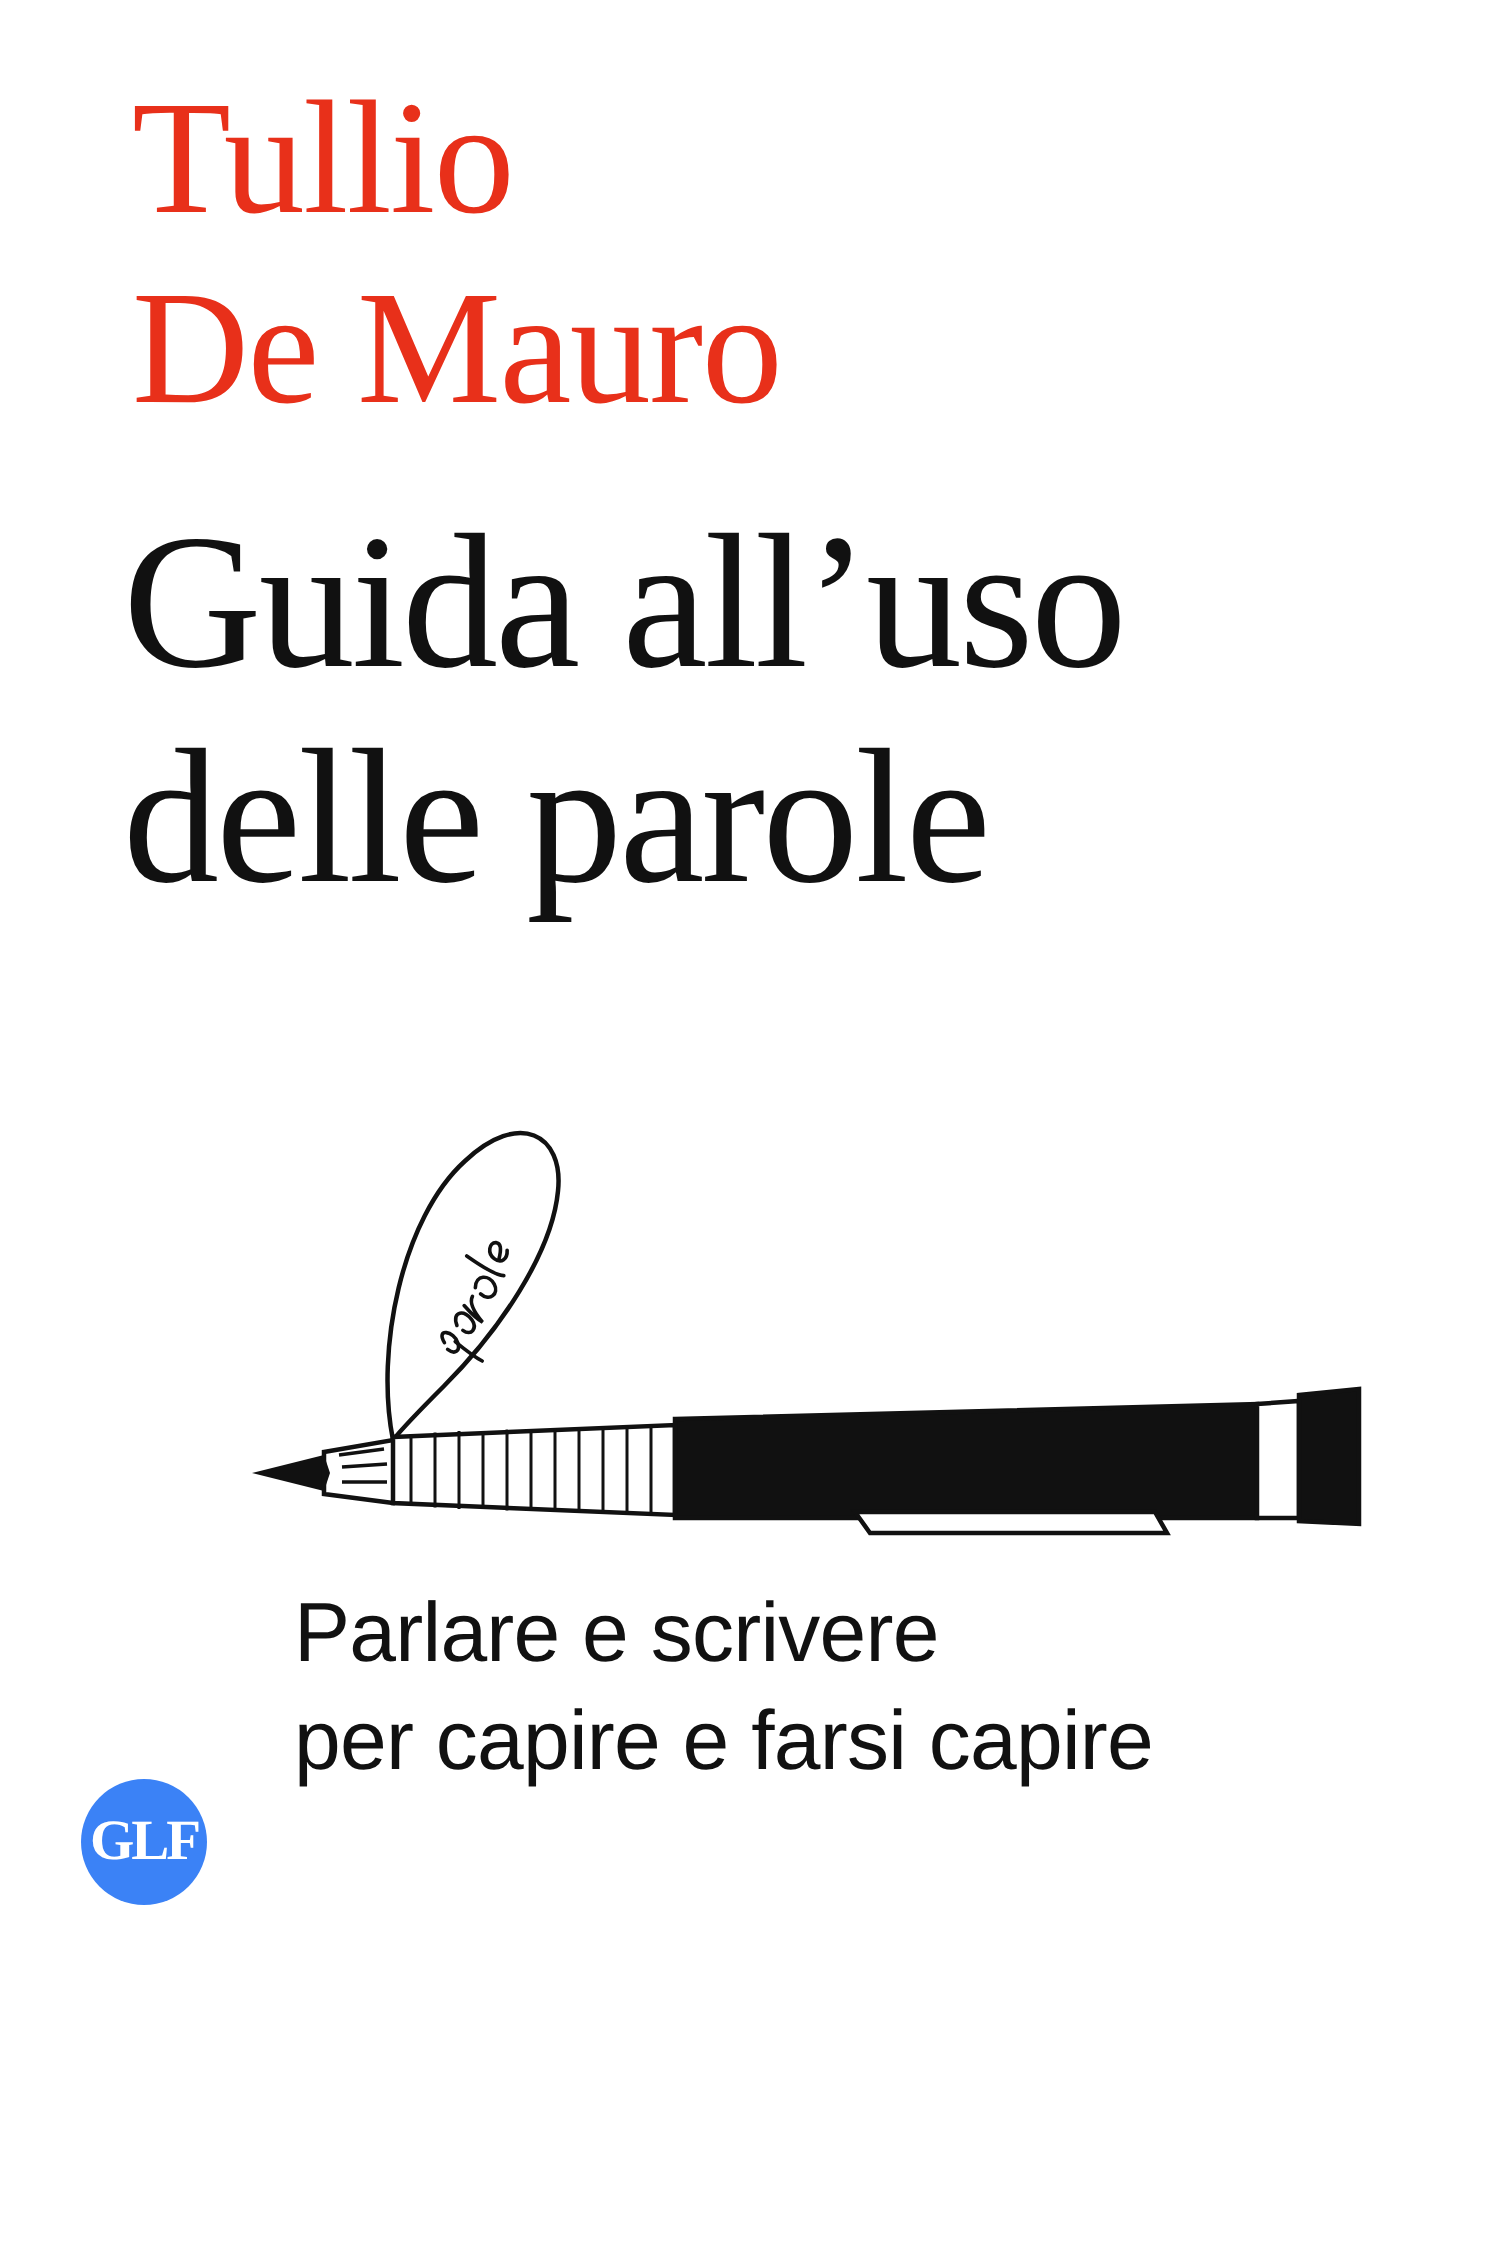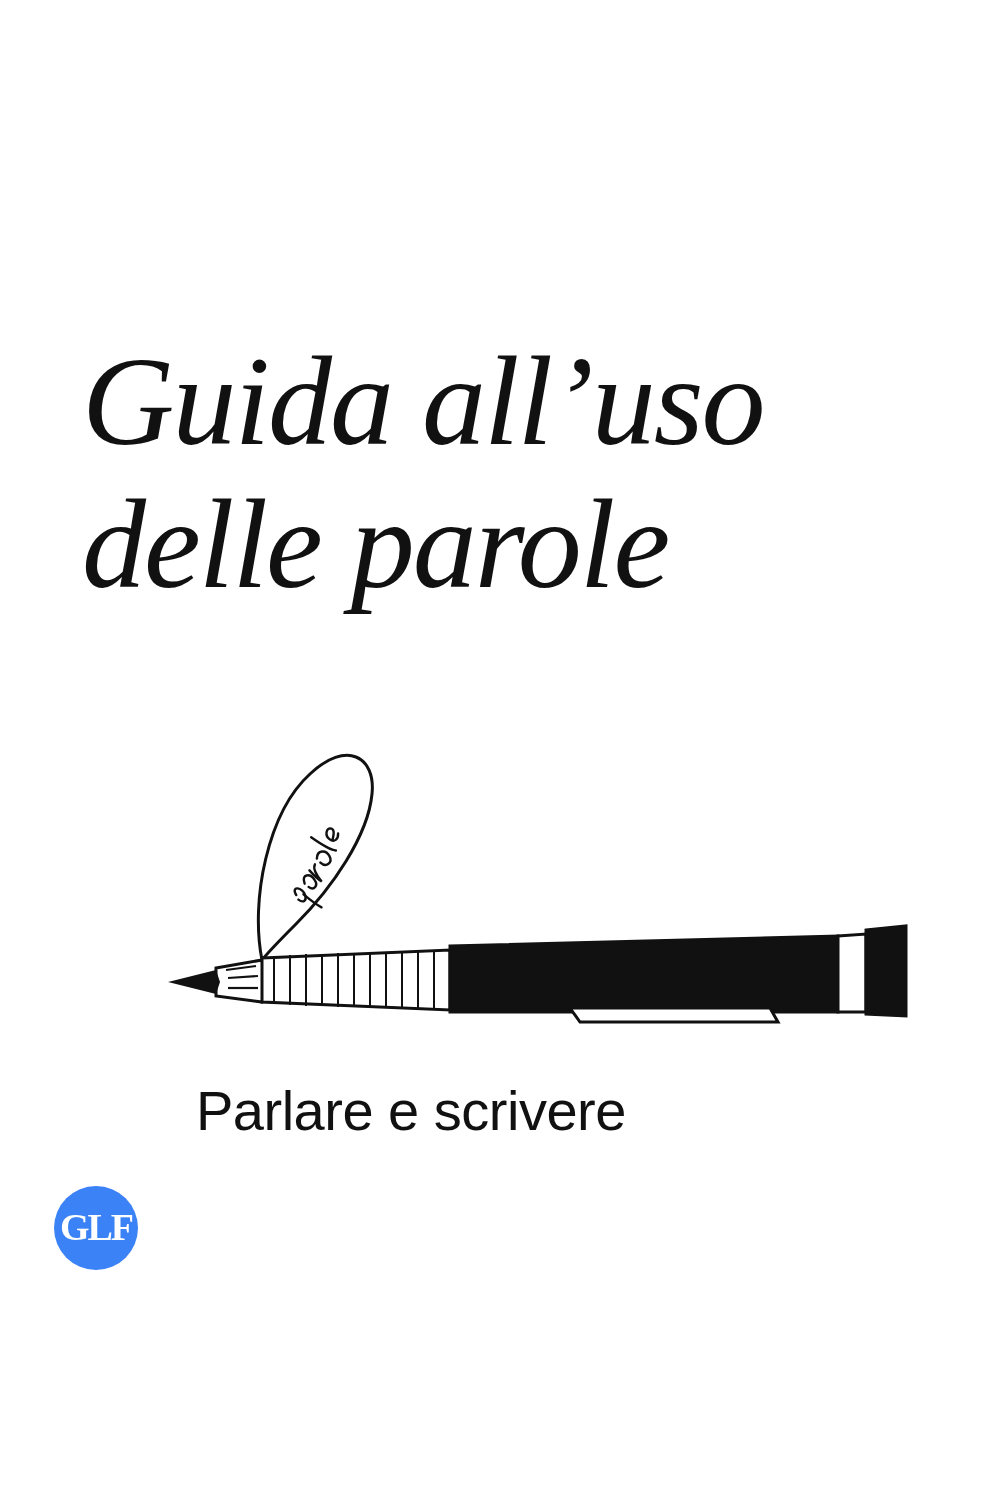--- a/index.html
+++ b/index.html
@@ -37,21 +37,21 @@
     position: absolute;
     left: 82px;
     top: 330px;
     width: 880px;
     color: #111111;
     font-family: "Liberation Serif", serif;
     font-size: 128px;
     line-height: 1.12;
     letter-spacing: -2px;
   }
-  .title .line { display: block; white-space: nowrap; font-style: italic; }
+  .title .line { display: block; white-space: nowrap; }
 
   
   .illustration {
     position: absolute;
     left: 150px;
     top: 720px;
     width: 760px;
     height: 330px;
   }
   .illustration svg { display: block; width: 100%; height: 100%; }
@@ -61,21 +61,21 @@
     position: absolute;
     left: 196px;
     top: 1052px;
     width: 780px;
     color: #111111;
     font-family: "Liberation Sans", sans-serif;
     font-size: 56px;
     line-height: 1.28;
     letter-spacing: -0.5px;
   }
-  .subtitle .line { display: block; white-space: nowrap; margin-top: 23px; }
+  .subtitle .line { display: block; white-space: nowrap; }
 
   
   .logo {
     position: absolute;
     left: 54px;
     top: 1186px;
     width: 84px;
     height: 84px;
     border-radius: 50%;
     background: #3b82f6;
@@ -91,20 +91,24 @@
     letter-spacing: -2px;
     line-height: 1;
     transform: translateY(-1px);
   }
 </style>
 </head>
 <body>
 
 <div class="cover">
 
+  <div class="author">
+    <span class="line">Tullio</span>
+    <span class="line">De Mauro</span>
+  </div>
 
   <div class="title">
     <span class="line">Guida all’uso</span>
     <span class="line">delle parole</span>
   </div>
 
   <div class="illustration">
     <svg viewBox="0 0 760 330" preserveAspectRatio="xMidYMid meet">
 
       <path d="M112 240 C100 180 118 92 160 54 C196 20 226 36 222 74 C218 116 182 168 146 204 C132 218 120 230 112 240 Z" fill="none" stroke="#111111" stroke-width="3" stroke-linejoin="round"></path>
@@ -145,19 +149,20 @@
       <path d="M420 288 L620 288 L628 302 L430 302 Z" fill="#ffffff" stroke="#111111" stroke-width="3"></path>
 
       <path d="M688 216 L716 214 L716 292 L688 292 Z" fill="#ffffff" stroke="#111111" stroke-width="3"></path>
 
       <path d="M716 210 L756 206 L756 296 L716 294 Z" fill="#111111" stroke="#111111" stroke-width="3"></path>
     </svg>
   </div>
 
   <div class="subtitle">
     <span class="line">Parlare e scrivere</span>
+    <span class="line">per capire e farsi capire</span>
   </div>
 
   <div class="logo">
     <span class="logo-text">GLF</span>
   </div>
 
 </div>
 
 </body></html>

